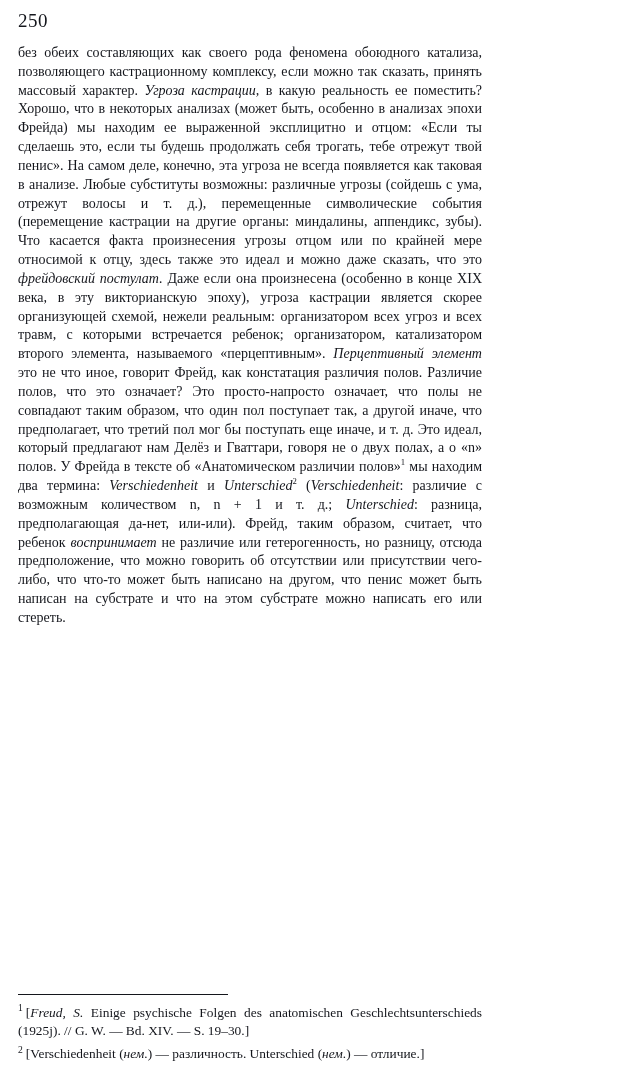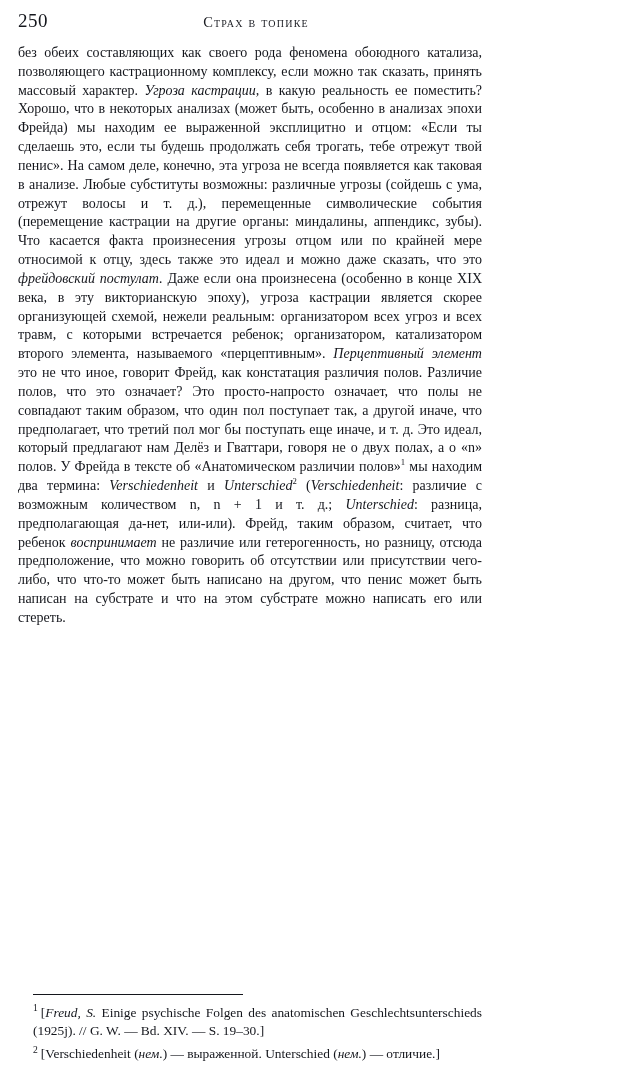--- a/index.html
+++ b/index.html
@@ -57,21 +57,21 @@
   .it {
     font-style: italic;
   }
   sup {
     font-size: 0.62em;
     vertical-align: super;
     line-height: 0;
   }
   .footnotes {
     position: absolute;
-    left: 33px;
+    left: 18px;
     right: 18px;
     bottom: 8px;
   }
   .fn-rule {
     width: 210px;
     height: 1px;
     background: #14161c;
     margin-bottom: 9px;
   }
   .footnote {
@@ -89,26 +89,25 @@
     margin-right: 3px;
   }
 </style>
 </head>
 <body>
 
 <div class="page">
 
   <div class="header">
     <div class="page-number">250</div>
-    <div class="running-title">Страх в топике</div>
   </div>
 
   <div class="body-text">
     <p id="main-paragraph"><span>без обеих составляющих как своего рода феномена обоюдного катализа, позволяющего кастрационному комплексу, если можно так сказать, принять массовый характер. </span><span class="it">Угроза кастрации,</span><span> в какую реальность ее поместить? Хорошо, что в некоторых анализах (может быть, особенно в анализах эпохи Фрейда) мы находим ее выраженной эксплицитно и отцом: «Если ты сделаешь это, если ты будешь продолжать себя трогать, тебе отрежут твой пенис». На самом деле, конечно, эта угроза не всегда появляется как таковая в анализе. Любые субституты возможны: различные угрозы (сойдешь с ума, отрежут волосы и т. д.), перемещенные символические события (перемещение кастрации на другие органы: миндалины, аппендикс, зубы). Что касается факта произнесения угрозы отцом или по крайней мере относимой к отцу, здесь также это идеал и можно даже сказать, что это </span><span class="it">фрейдовский постулат.</span><span> Даже если она произнесена (особенно в конце XIX века, в эту викторианскую эпоху), угроза кастрации является скорее организующей схемой, нежели реальным: организатором всех угроз и всех травм, с которыми встречается ребенок; организатором, катализатором второго элемента, называемого «перцептивным». </span><span class="it">Перцептивный элемент</span><span> это не что иное, говорит Фрейд, как констатация различия полов. Различие полов, что это означает? Это просто-напросто означает, что полы не совпадают таким образом, что один пол поступает так, а другой иначе, что предполагает, что третий пол мог бы поступать еще иначе, и т. д. Это идеал, который предлагают нам Делёз и Гваттари, говоря не о двух полах, а о «n» полов. У Фрейда в тексте об «Анатомическом различии полов»</span><sup>1</sup><span> мы находим два термина: </span><span class="it">Verschiedenheit</span><span> и </span><span class="it">Unterschied</span><sup>2</sup><span> (</span><span class="it">Verschiedenheit</span><span>: различие с возможным количеством n, n + 1 и т. д.; </span><span class="it">Unterschied</span><span>: разница, предполагающая да-нет, или-или). Фрейд, таким образом, считает, что ребенок </span><span class="it">воспринимает</span><span> не различие или гетерогенность, но разницу, отсюда предположение, что можно говорить об отсутствии или присутствии чего-либо, что что-то может быть написано на другом, что пенис может быть написан на субстрате и что на этом субстрате можно написать его или стереть.</span></p>
   </div>
 
   <div class="footnotes">
     <div class="fn-rule"></div>
     <div class="footnote" id="footnote-0"><span class="fn-mark">1</span><span>[</span><span class="it">Freud, S.</span><span> Einige psychische Folgen des anatomischen Geschlechtsunterschieds (1925j). // G. W. — Bd. XIV. — S. 19–30.]</span></div>
-    <div class="footnote" id="footnote-1"><span class="fn-mark">2</span><span>[Verschiedenheit (</span><span class="it">нем.</span><span>) — выраженной. Unterschied (</span><span class="it">нем.</span><span>) — отличие.]</span></div>
+    <div class="footnote" id="footnote-1"><span class="fn-mark">2</span><span>[Verschiedenheit (</span><span class="it">нем.</span><span>) — различность. Unterschied (</span><span class="it">нем.</span><span>) — отличие.]</span></div>
   </div>
 
 </div>
 
 </body></html>

